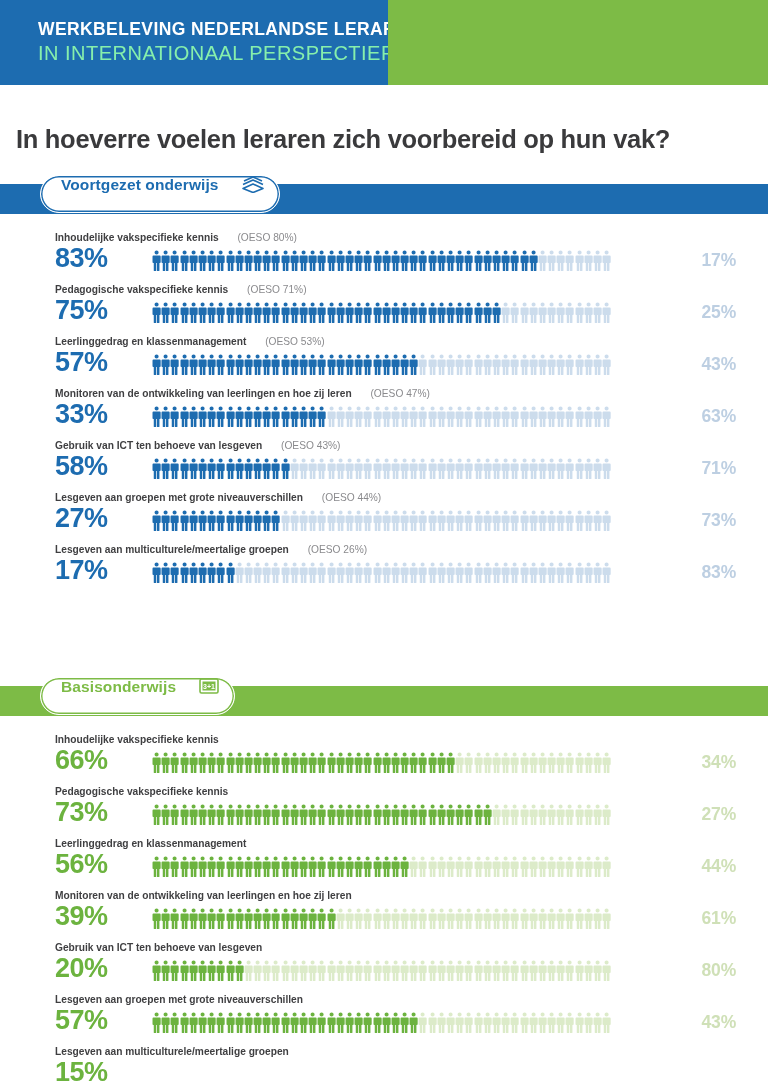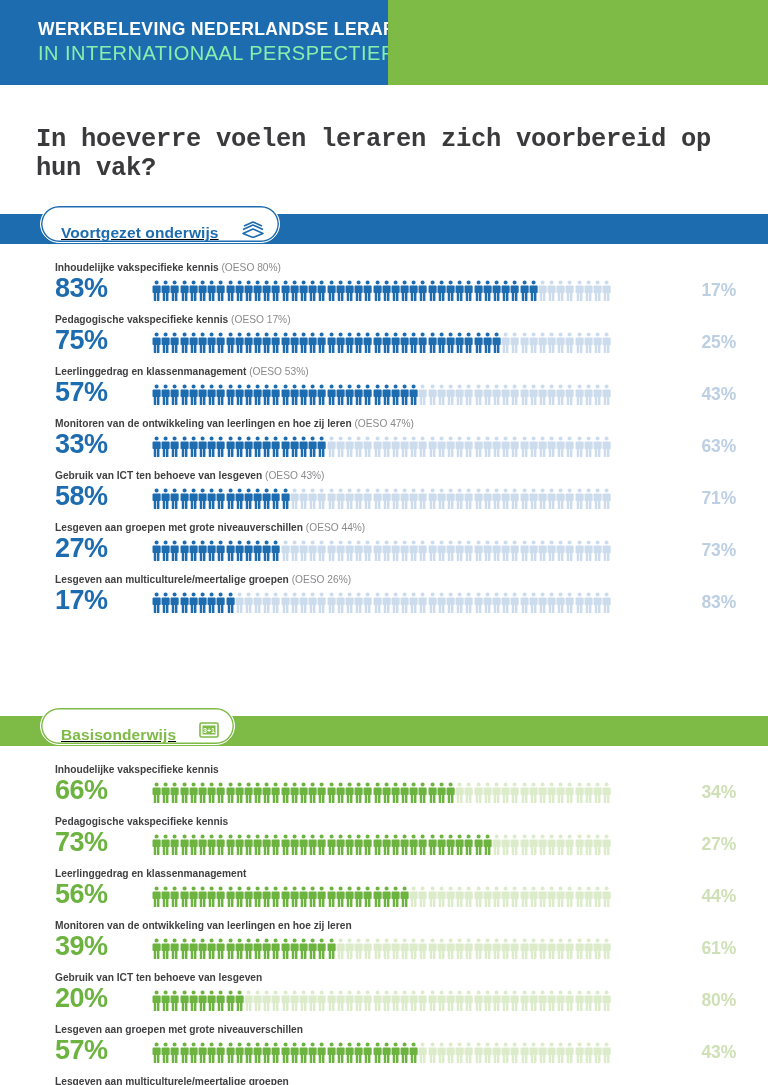--- a/index.html
+++ b/index.html
@@ -12,47 +12,46 @@
   .page { position: relative; width: 768px; height: 1085px; background:#fff; }
 
   
   .banner { position: relative; height: 85px; width: 100%; display: flex; }
   .banner-blue { width: 388px; height: 85px; background: #1d6cb0; display:flex; flex-direction:column; justify-content:center; padding-left: 38px; }
   .banner-green { flex: 1; height: 85px; background: #7dbb46; }
   .banner-title { color:#ffffff; font-size: 17.5px; font-weight: 700; letter-spacing: .4px; line-height: 1.25; white-space: nowrap; }
   .banner-sub { color:#86efac; font-size: 20px; font-weight: 400; letter-spacing: .5px; line-height: 1.3; white-space: nowrap; }
 
   
-  .headline-wrap { padding: 40px 36px 0 36px; font-family: Liberation Mono, monospace; }
+  .headline-wrap { padding: 40px 36px 0 16px; }
   .headline { font-size: 25.5px; font-weight: 700; color:#3a3a3c; letter-spacing: -.3px; line-height:1.15; }
   .subhead { margin-top: 10px; font-size: 10.3px; font-weight: 700; color:#4a4a4c; letter-spacing: .05px; }
 
   
   .tabbar { position: relative; margin-top: 30px; height: 30px; width: 100%; }
   .tabbar.blue { background: #1d6cb0; }
   .tabbar.green { background: #7dbb46; }
   .pill {
     position: absolute; left: 40px; top: -9px;
     height: 38px; padding: 0 15px 0 20px;
     background:#ffffff; border-radius: 19px;
-    display:flex; align-items:flex-end; gap: 23px;
+    display:flex; align-items:flex-start; gap: 23px;
     border: 1.5px solid #ffffff;
-    text-decoration: underline;
   }
   .pill.blue { box-shadow: 0 0 0 1.5px #1d6cb0 inset; }
   .pill.green { box-shadow: 0 0 0 1.5px #7dbb46 inset; }
   .pill-label { font-size: 15.5px; font-weight: 700; letter-spacing:.1px; }
   .pill.blue .pill-label { color:#1d6cb0; }
   .pill.green .pill-label { color:#7dbb46; }
 
   
   .section-body { padding: 18px 0 10px 0; }
   .row { position: relative; height: 52px; }
   .row-label { position:absolute; left: 55px; top: 0; font-size: 10.2px; font-weight: 700; color:#3f3f41; white-space: nowrap; }
-  .row-label .oeso { font-weight: 400; color:#8a8a8d; }
+  .row-label .oeso { font-weight: 400; color:#8a8a8d;padding-left:16px; }
   .big-pct { position:absolute; left: 55px; top: 13px; font-size: 27px; font-weight: 700; letter-spacing:-.5px; line-height:1; }
   .row.blue .big-pct { color:#1d6cb0; }
   .row.green .big-pct { color:#6cb33f; }
   .icons { position:absolute; left: 152px; top: 17px; width: 488px; height: 24px; display:flex; align-items:center; }
   .icons svg { display:block; flex: 0 0 auto; }
   .rest-pct { position:absolute; right: 32px; top: 18px; font-size: 17.5px; font-weight: 700; letter-spacing:-.2px; }
   .row.blue .rest-pct { color:#bdcfe2; }
   .row.green .rest-pct { color:#cfe0b7; }
 
   .gap { height: 50px; }
@@ -238,21 +237,21 @@
           <svg width="9.2" height="22" viewBox="0 0 10 24">
             <path d="M5 0.5c1.25 0 2.2 1 2.2 2.2S6.25 4.9 5 4.9 2.8 3.9 2.8 2.7 3.75 0.5 5 0.5z M1.5 6.1h7c.55 0 .95.4.95.95v6.3c0 .5-.38.85-.85.85h-.5v8.1c0 .4-.3.7-.7.7H6.1c-.4 0-.7-.3-.7-.7v-8.1H4.6v8.1c0 .4-.3.7-.7.7H2.6c-.4 0-.7-.3-.7-.7v-8.1h-.5c-.47 0-.85-.35-.85-.85v-6.3c0-.55.4-.95.95-.95z" fill="#ccdcec"></path>
           </svg>
           <svg width="9.2" height="22" viewBox="0 0 10 24">
             <path d="M5 0.5c1.25 0 2.2 1 2.2 2.2S6.25 4.9 5 4.9 2.8 3.9 2.8 2.7 3.75 0.5 5 0.5z M1.5 6.1h7c.55 0 .95.4.95.95v6.3c0 .5-.38.85-.85.85h-.5v8.1c0 .4-.3.7-.7.7H6.1c-.4 0-.7-.3-.7-.7v-8.1H4.6v8.1c0 .4-.3.7-.7.7H2.6c-.4 0-.7-.3-.7-.7v-8.1h-.5c-.47 0-.85-.35-.85-.85v-6.3c0-.55.4-.95.95-.95z" fill="#ccdcec"></path>
           </svg>
         </div>
         <div class="rest-pct">17%</div>
       </div>
       <div class="row blue">
-        <div class="row-label">Pedagogische vakspecifieke kennis<span class="oeso"> (OESO 17%)</span></div>
+        <div class="row-label">Pedagogische vakspecifieke kennis<span class="oeso"> (OESO 71%)</span></div>
         <div class="big-pct">75%</div>
         <div class="icons">
           <svg width="9.2" height="22" viewBox="0 0 10 24">
             <path d="M5 0.5c1.25 0 2.2 1 2.2 2.2S6.25 4.9 5 4.9 2.8 3.9 2.8 2.7 3.75 0.5 5 0.5z M1.5 6.1h7c.55 0 .95.4.95.95v6.3c0 .5-.38.85-.85.85h-.5v8.1c0 .4-.3.7-.7.7H6.1c-.4 0-.7-.3-.7-.7v-8.1H4.6v8.1c0 .4-.3.7-.7.7H2.6c-.4 0-.7-.3-.7-.7v-8.1h-.5c-.47 0-.85-.35-.85-.85v-6.3c0-.55.4-.95.95-.95z" fill="#1d6cb0"></path>
           </svg>
           <svg width="9.2" height="22" viewBox="0 0 10 24">
             <path d="M5 0.5c1.25 0 2.2 1 2.2 2.2S6.25 4.9 5 4.9 2.8 3.9 2.8 2.7 3.75 0.5 5 0.5z M1.5 6.1h7c.55 0 .95.4.95.95v6.3c0 .5-.38.85-.85.85h-.5v8.1c0 .4-.3.7-.7.7H6.1c-.4 0-.7-.3-.7-.7v-8.1H4.6v8.1c0 .4-.3.7-.7.7H2.6c-.4 0-.7-.3-.7-.7v-8.1h-.5c-.47 0-.85-.35-.85-.85v-6.3c0-.55.4-.95.95-.95z" fill="#1d6cb0"></path>
           </svg>
           <svg width="9.2" height="22" viewBox="0 0 10 24">
             <path d="M5 0.5c1.25 0 2.2 1 2.2 2.2S6.25 4.9 5 4.9 2.8 3.9 2.8 2.7 3.75 0.5 5 0.5z M1.5 6.1h7c.55 0 .95.4.95.95v6.3c0 .5-.38.85-.85.85h-.5v8.1c0 .4-.3.7-.7.7H6.1c-.4 0-.7-.3-.7-.7v-8.1H4.6v8.1c0 .4-.3.7-.7.7H2.6c-.4 0-.7-.3-.7-.7v-8.1h-.5c-.47 0-.85-.35-.85-.85v-6.3c0-.55.4-.95.95-.95z" fill="#1d6cb0"></path>

